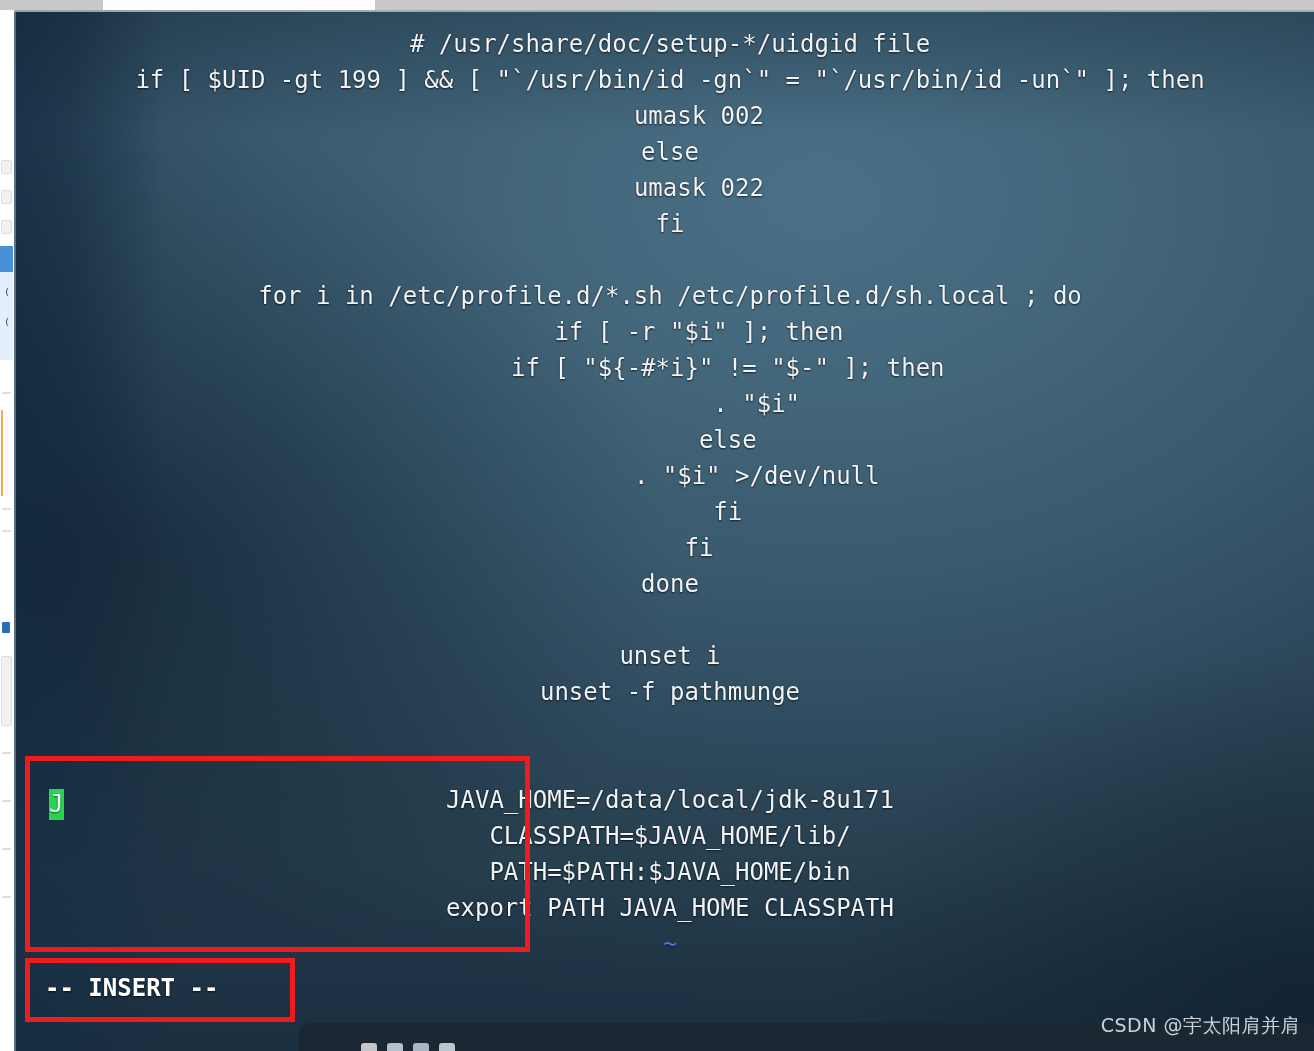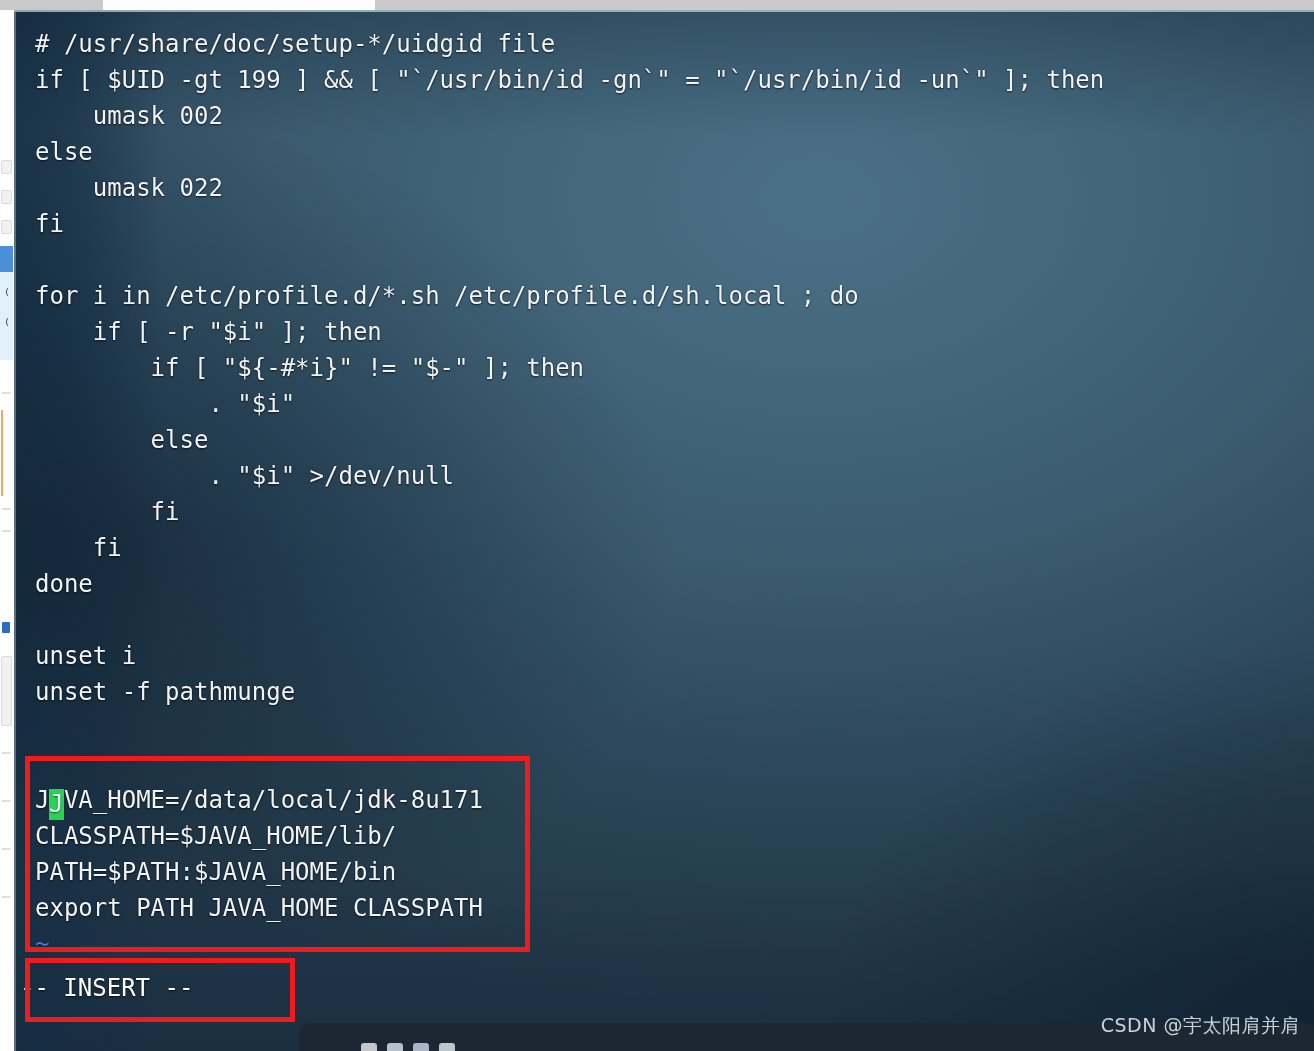--- a/index.html
+++ b/index.html
@@ -94,20 +94,21 @@
     position:absolute;
     left:21px; top:16px;
     width:1270px;
     font-family:"DejaVu Sans Mono", monospace;
     font-size:24px;
     line-height:36px;
     color:#f2f5f7;
     white-space:pre;
     text-shadow:0 1px 2px rgba(0,0,0,0.65), 0 0 1px rgba(0,0,0,0.5);
     letter-spacing:0px;
+    text-align:center;
   }
   .line { height:36px; }
   .tilde { color:#3d7fd6; text-shadow:0 1px 2px rgba(0,0,0,0.6); }
 
   
   #cursor-block {
     position:absolute;
     left:35px; top:779px;
     width:15px; height:31px;
     background:#27d452;
@@ -119,25 +120,25 @@
     width:15px; height:31px;
     font:24px/31px "DejaVu Sans Mono", monospace;
     color:#eef3f6;
     z-index:4;
     text-shadow:0 1px 2px rgba(0,0,0,0.6);
   }
 
   
   #status-line {
     position:absolute;
-    left:6px; top:962px;
+    left:31px; top:962px;
     font-family:"DejaVu Sans Mono", monospace;
     font-size:24px;
     line-height:32px;
-    font-weight:normal;
+    font-weight:bold;
     color:#ffffff;
     white-space:pre;
     text-shadow:0 1px 2px rgba(0,0,0,0.7);
   }
 
   
   .annot-box {
     position:absolute;
     border:5px solid #ee1c1c;
     background:transparent;

